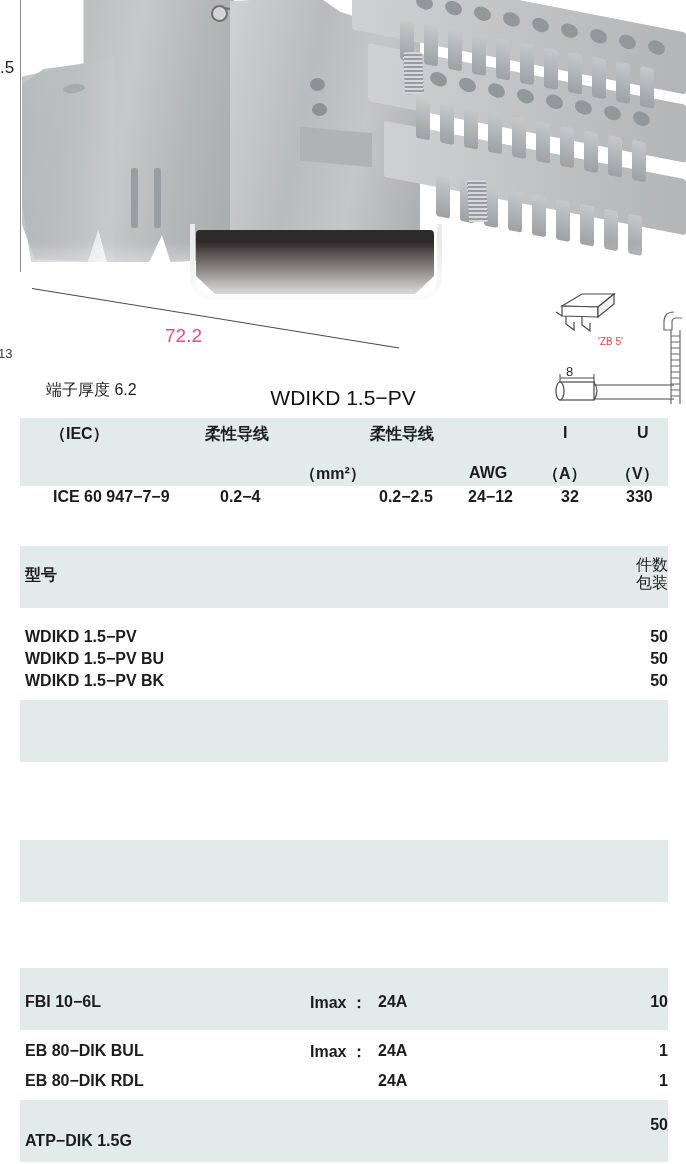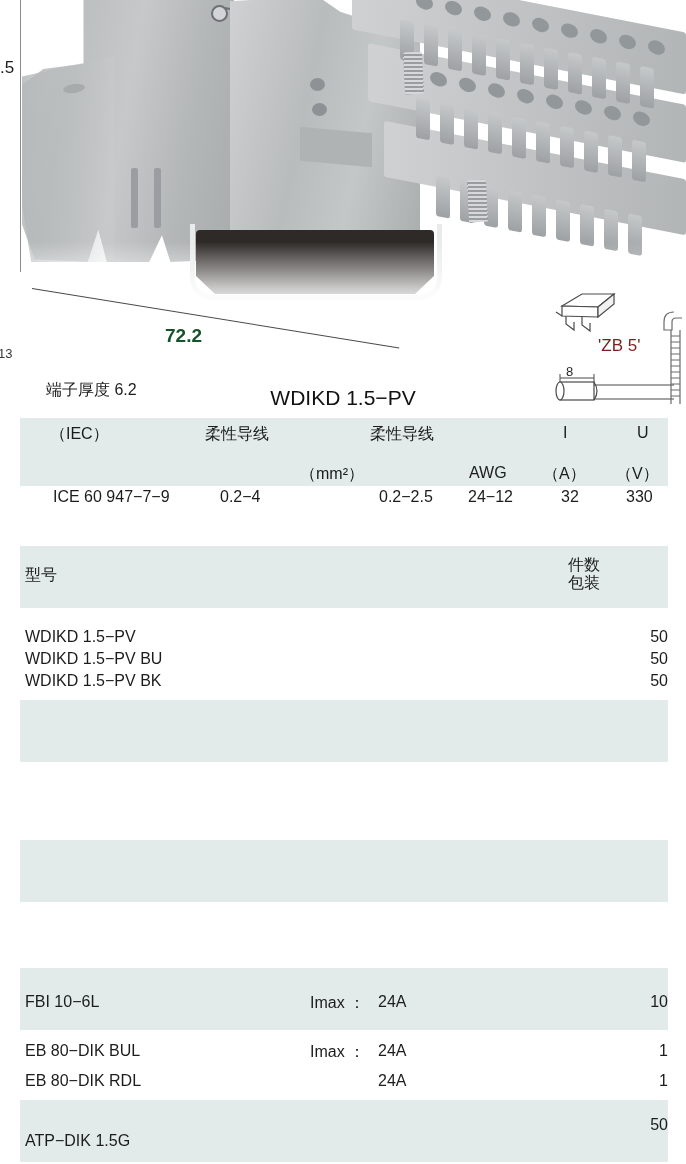--- a/index.html
+++ b/index.html
@@ -181,40 +181,39 @@
     left: 32px; top: 288px;
     width: 372px; height: 1px;
     background: #4a4a4a;
     transform: rotate(9.2deg);
     transform-origin: left center;
   }
   .dim-hlabel {
     position: absolute;
     left: 165px; top: 325px;
     font-size: 19px;
-    color: #14532d;
-    font-weight: bold;
+    color: #ec4899;
   }
   .page-num {
     position: absolute;
     left: -2px; top: 346px;
     font-size: 13px;
     color: #3a3a3a;
   }
 
   
   .icon-zb {
     position: absolute;
     left: 552px; top: 290px;
   }
   .icon-zb-label {
     position: absolute;
     left: 598px; top: 336px;
-    font-size: 17px;
-    color: #7f1d1d;
+    font-size: 10px;
+    color: #ef4444;
     white-space: nowrap;
   }
   .icon-wire {
     position: absolute;
     left: 548px; top: 368px;
   }
   .icon-wire-label {
     position: absolute;
     left: 566px; top: 364px;
     font-size: 13px;
@@ -247,20 +246,21 @@
     position: absolute;
     left: 20px;
     width: 648px;
     background: #e2eaea;
   }
   .cell {
     position: absolute;
     font-size: 16px;
     color: #1c1c1c;
     white-space: nowrap;
+    font-weight: bold;
   }
   .cell.right { text-align: right; }
 
   
   .spec-head-band { top: 418px; height: 68px; }
   .spec-row-line {
     position: absolute;
     left: 20px; top: 486px;
     width: 648px; height: 1px;
     background: #ffffff;
@@ -273,21 +273,21 @@
 
   
   .acc-band-1 { top: 968px; height: 62px; }
   .acc-band-2 { top: 1100px; height: 62px; }
 
   .hdr-col-stack {
     position: absolute;
     font-size: 16px;
     line-height: 18px;
     color: #1c1c1c;
-    text-align: left;
+    text-align: right;
     white-space: nowrap;
   }
 </style>
 </head>
 <body>
 
 <div class="photo-area">
   <div class="tb-main"></div>
   <div class="tb-main-shade"></div>
   <div class="tb-dimple"></div>

